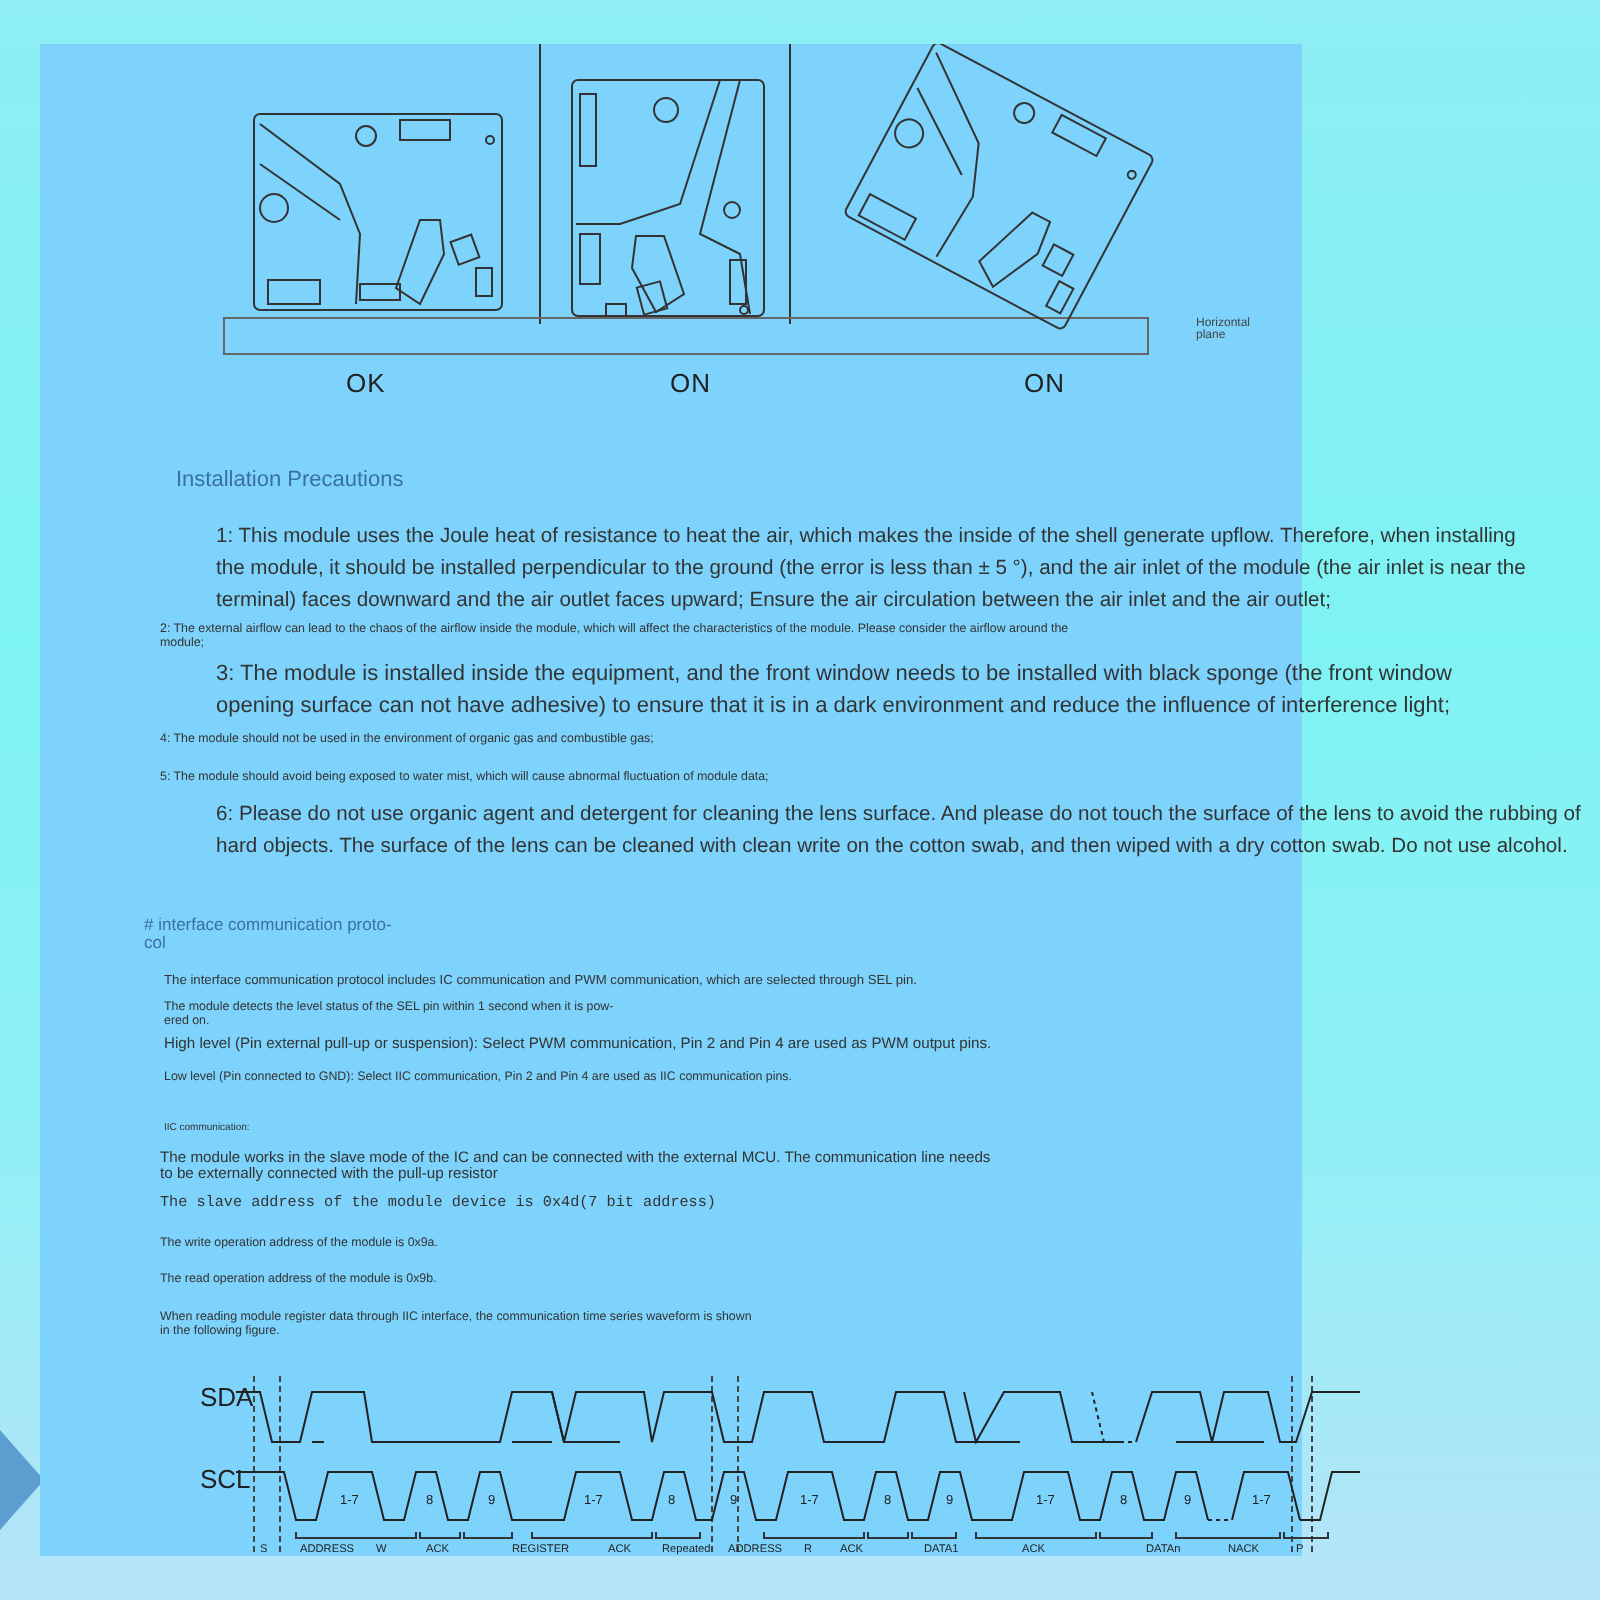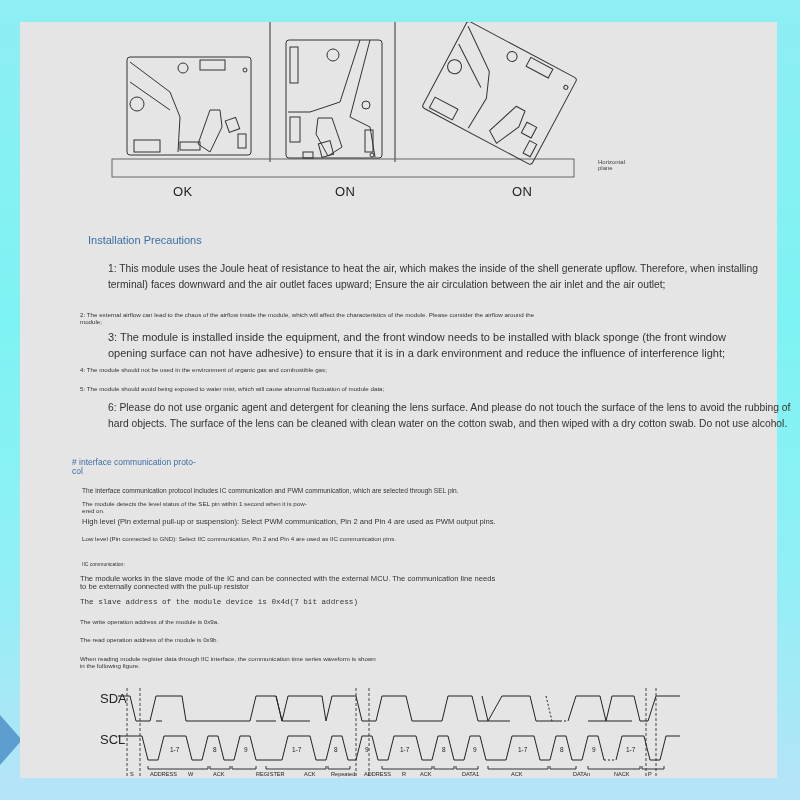--- a/index.html
+++ b/index.html
@@ -7,22 +7,22 @@
     width:800px; height:800px; overflow:hidden; position:relative;
     background: linear-gradient(180deg, #8eeef4 0%, #7ef3f3 40%, #8ff0f5 70%, #b6e3f7 100%);
     font-family: "Liberation Sans", sans-serif;
   }
   .corner-shape {
     position:absolute; left:0; top:715px; width:0; height:0;
     border-top:25px solid transparent; border-bottom:25px solid transparent;
     border-left:22px solid #5d9ed0;
   }
   .panel {
-    position:absolute; left:20px; top:22px; width:757px; height:756px;
-    background:#e5e5e5;
+    position:absolute; left:20px; top:22px; width:631px; height:756px;
+    background:#7dd3fc;
   }
   .abs { position:absolute; }
   .fig-top { position:absolute; left:0; top:0; width:757px; height:200px; }
   .pos-label { position:absolute; top:162px; font-size:13px; color:#222; letter-spacing:0.5px; }
   .hplane-label { position:absolute; left:578px; top:137px; font-size:6px; line-height:6px; color:#444; }
   .h-title { position:absolute; font-size:11px; color:#3a6fa6; }
   .p-big { position:absolute; font-size:10.3px; color:#333; line-height:16px; white-space:nowrap;margin-left:28px; }
   .p-small { position:absolute; font-size:6.2px; color:#333; line-height:7px; white-space:nowrap; }
   .p-mid { position:absolute; font-size:7.6px; color:#333; line-height:8px; white-space:nowrap; }
   .sig-label { position:absolute; font-size:13px; color:#222; }
@@ -94,39 +94,40 @@
     </div>
     <div class="pos-label" style="left:153px;">OK</div>
     <div class="pos-label" style="left:315px;">ON</div>
     <div class="pos-label" style="left:492px;">ON</div>
   </div>
 
   <div class="h-title" style="left:68px; top:212px;">Installation Precautions</div>
 
   <div class="p-big" style="left:60px; top:239px;">
     <div>1: This module uses the Joule heat of resistance to heat the air, which makes the inside of the shell generate upflow. Therefore, when installing</div>
+    <div>the module, it should be installed perpendicular to the ground (the error is less than ± 5 °), and the air inlet of the module (the air inlet is near the</div>
     <div>terminal) faces downward and the air outlet faces upward; Ensure the air circulation between the air inlet and the air outlet;</div>
   </div>
 
   <div class="p-small" style="left:60px; top:289px;">
     <div>2: The external airflow can lead to the chaos of the airflow inside the module, which will affect the characteristics of the module. Please consider the airflow around the</div>
     <div>module;</div>
   </div>
 
   <div class="p-big" style="left:60px; top:307px; font-size:11px; line-height:16px;">
     <div>3: The module is installed inside the equipment, and the front window needs to be installed with black sponge (the front window</div>
     <div>opening surface can not have adhesive) to ensure that it is in a dark environment and reduce the influence of interference light;</div>
   </div>
 
   <div class="p-small" style="left:60px; top:344px;">4: The module should not be used in the environment of organic gas and combustible gas;</div>
   <div class="p-small" style="left:60px; top:363px;">5: The module should avoid being exposed to water mist, which will cause abnormal fluctuation of module data;</div>
 
   <div class="p-big" style="left:60px; top:378px;">
     <div>6: Please do not use organic agent and detergent for cleaning the lens surface. And please do not touch the surface of the lens to avoid the rubbing of</div>
-    <div>hard objects. The surface of the lens can be cleaned with clean water on the cotton swab, and then wiped with a dry cotton swab. Do not use alcohol.</div>
+    <div>hard objects. The surface of the lens can be cleaned with clean write on the cotton swab, and then wiped with a dry cotton swab. Do not use alcohol.</div>
   </div>
 
   <div class="h-title" style="left:52px; top:436px; font-size:8.5px; line-height:9px;">
     <div># interface communication proto-</div>
     <div>col</div>
   </div>
 
   <div class="p-small" style="left:62px; top:465px; font-size:6.6px;">The interface communication protocol includes IC communication and PWM communication, which are selected through SEL pin.</div>
   <div class="p-small" style="left:62px; top:478px;">
     <div>The module detects the level status of the SEL pin within 1 second when it is pow-</div>

